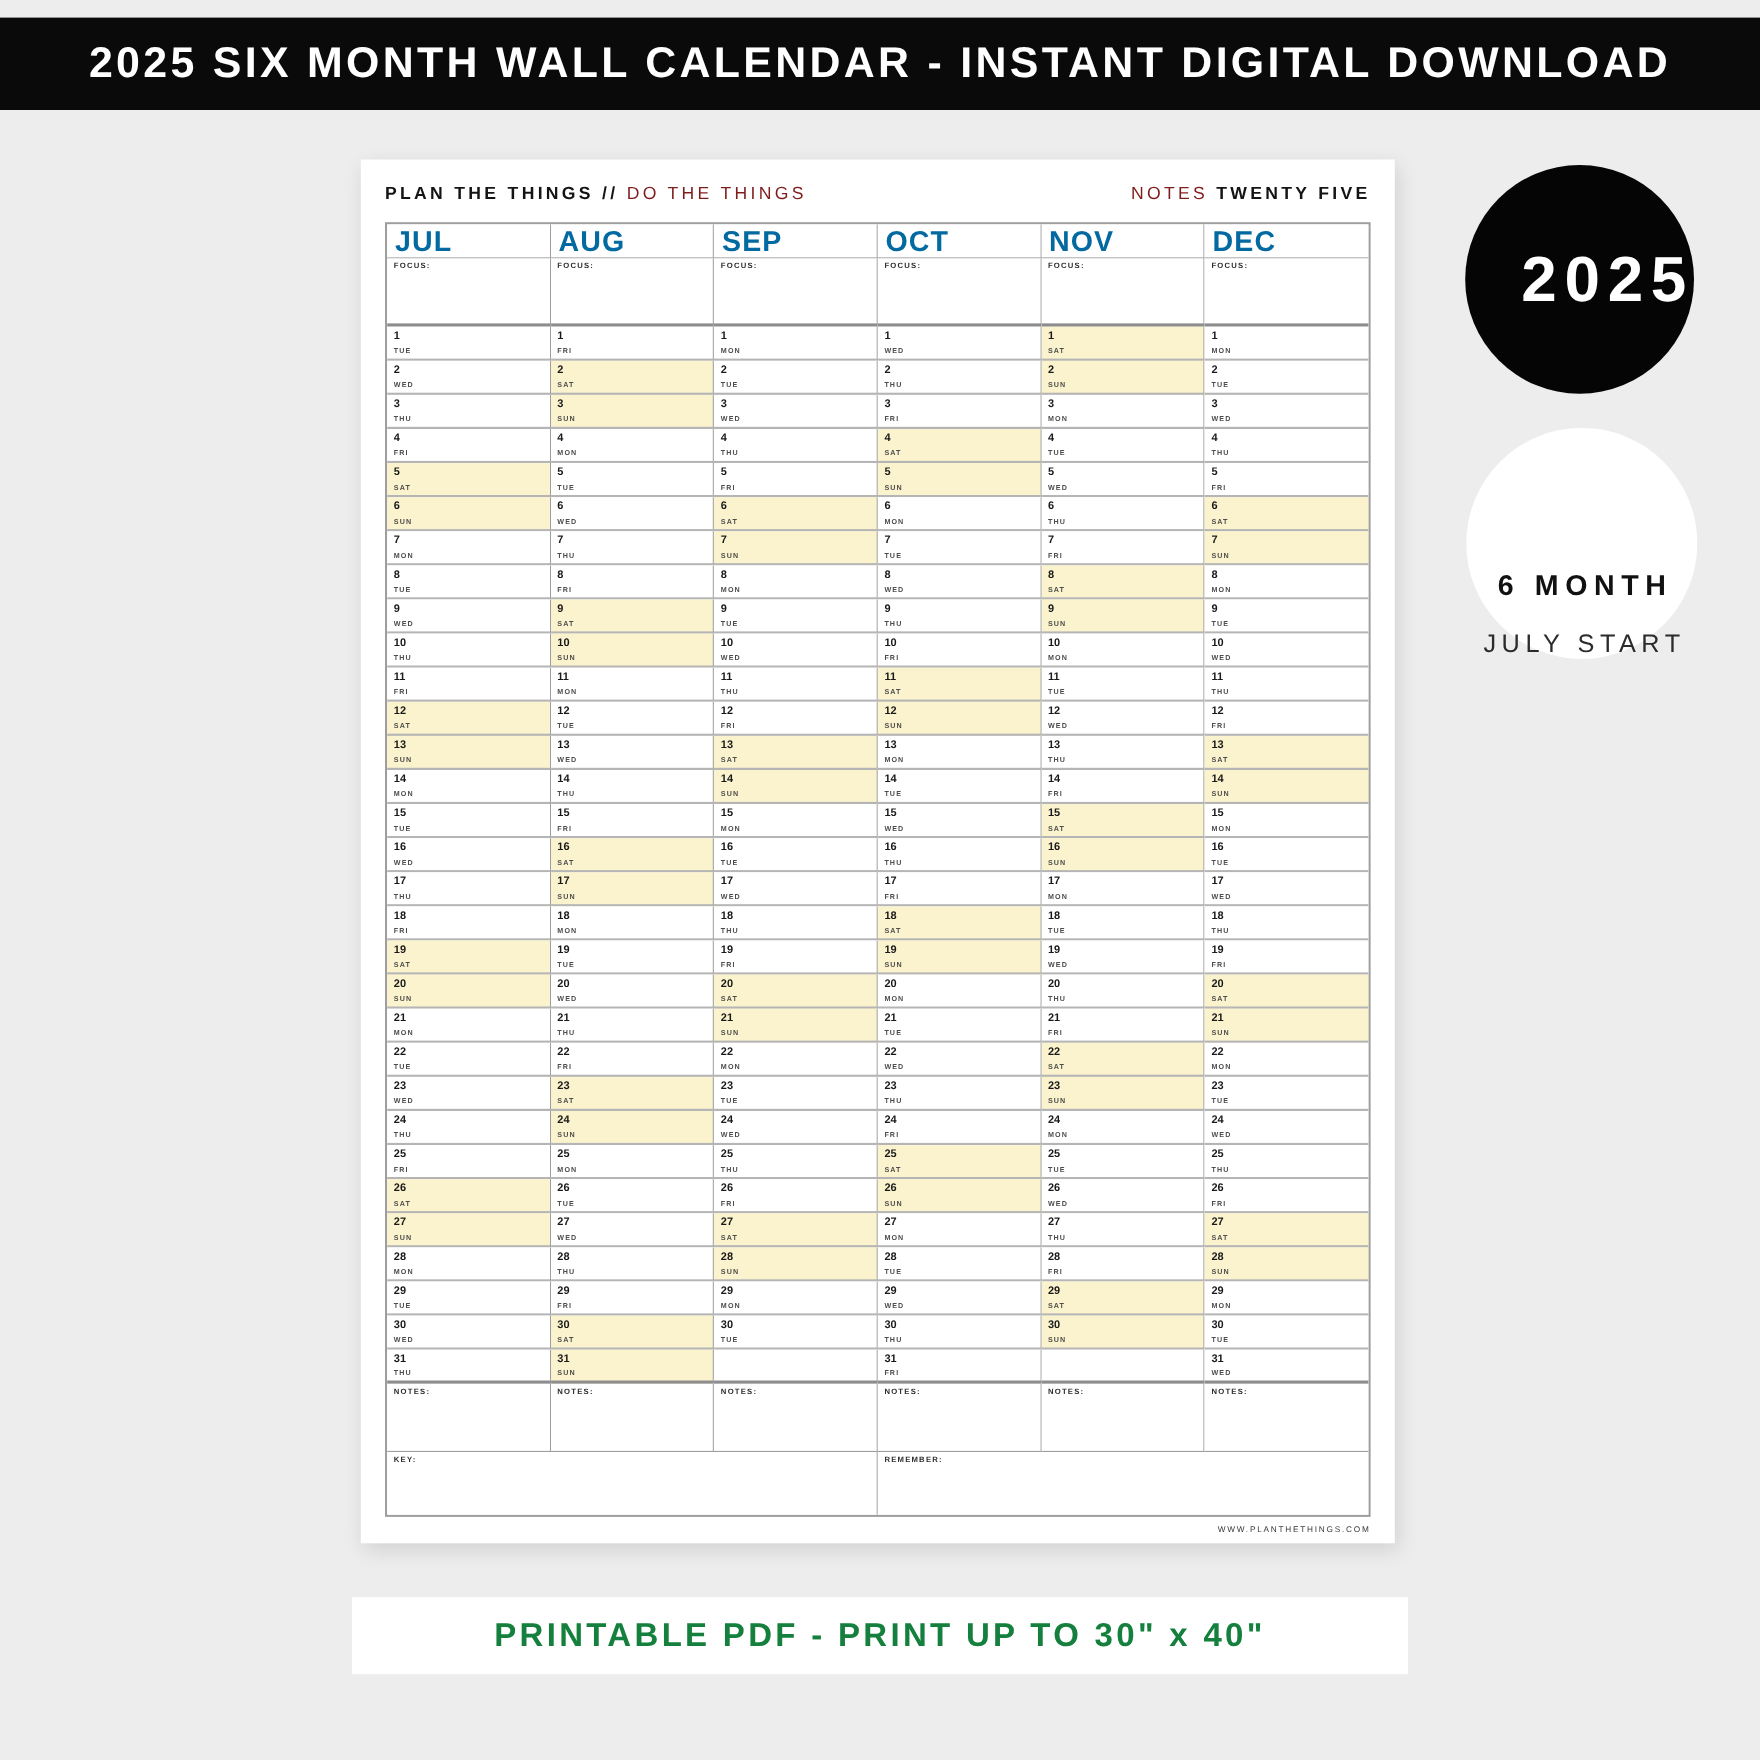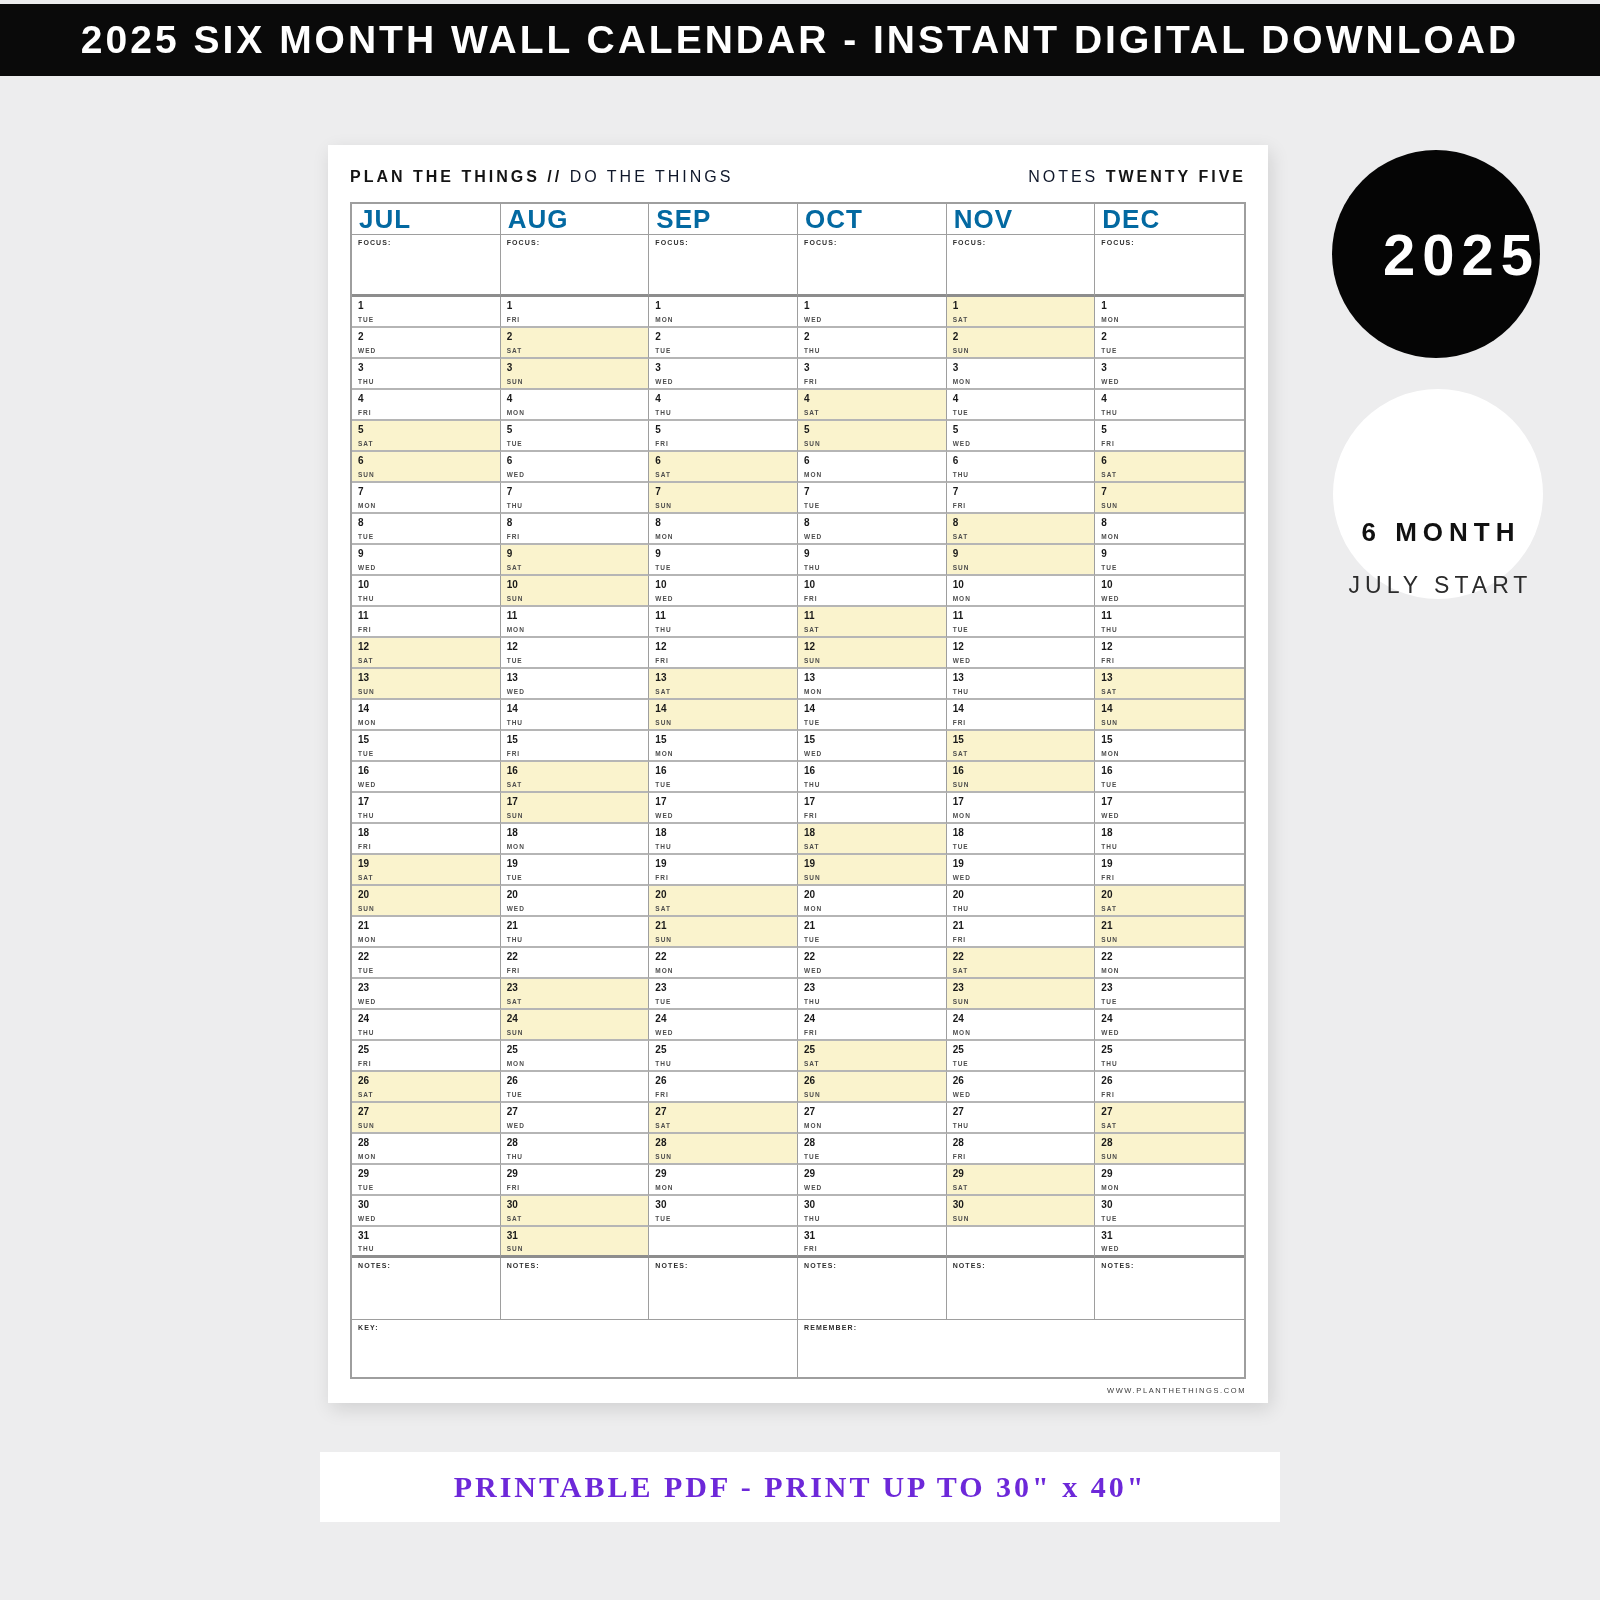--- a/index.html
+++ b/index.html
@@ -1,30 +1,30 @@
 <!DOCTYPE html>
 <html style="--wk: #faf3cd;"><head>
 <meta charset="utf-8">
 <style>
   :root{ --line:#9e9e9e; --row:#b5b5b5; --thick:#8d8d8d; --wk:#faf3cd; }
   *{box-sizing:border-box;margin:0;padding:0;}
   html,body{width:1600px;height:1600px;}
   body{background:#ededee;font-family:"Liberation Sans",sans-serif;}
   .stage{position:relative;width:1600px;height:1600px;background:#ededee;overflow:hidden;}
 
-  .top-banner{position:absolute;left:0;top:4px;width:1600px;height:72px;background:#0a0a0a;
+  .top-banner{position:absolute;left:0;top:16px;width:1600px;height:84px;background:#0a0a0a;
     display:flex;align-items:center;justify-content:center;}
   .top-banner span{color:#ffffff;font-weight:700;font-size:39px;letter-spacing:3px;white-space:nowrap;}
 
   .poster{position:absolute;left:328px;top:145px;width:940px;height:1258px;background:#ffffff;
     box-shadow:3px 6px 18px rgba(0,0,0,.12);}
   .poster-header{margin:0 22px;height:57px;display:flex;justify-content:space-between;align-items:center;
     padding-top:6px;font-size:16px;letter-spacing:3px;color:#141414;white-space:nowrap;}
   .poster-header .b{font-weight:700;}
-  .poster-header .l{font-weight:400;color:#0f172a;}
+  .poster-header .l{font-weight:400;color:#7f1d1d;}
 
   .calgrid{margin:0 22px;width:896px;border:2px solid var(--line);
     display:grid;grid-template-columns:repeat(6,1fr);
     grid-template-rows:31px 62px repeat(31,31px) 62px 57px;background:#fff;}
   .cell{position:relative;border-right:1px solid var(--line);background:#fff;}
   .lc{border-right:none;}
   .m-head{border-bottom:1px solid var(--line);display:flex;align-items:center;padding-left:7px;
     font-size:26px;font-weight:700;letter-spacing:1px;color:#0369a1;}
   .m-focus{border-bottom:3px solid var(--thick);}
   .lbl{position:absolute;top:4px;left:6px;font-size:7px;font-weight:700;letter-spacing:1.1px;color:#2e2e2e;}
@@ -40,21 +40,21 @@
 
   .badge{position:absolute;border-radius:50%;display:flex;align-items:center;justify-content:flex-end;}
   .badge-year{left:1332px;top:150px;width:208px;height:208px;background:#050505;}
   .badge-year span{color:#ffffff;font-size:58px;font-weight:700;letter-spacing:7px;padding-left:7px;}
   .badge-info{left:1333px;top:389px;width:210px;height:210px;background:#ffffff;flex-direction:column;gap:24px;}
   .bi1{font-size:26px;font-weight:700;letter-spacing:6px;color:#111111;padding-left:6px;}
   .bi2{font-size:23px;font-weight:300;letter-spacing:5px;color:#2b2b2b;padding-left:5px;}
 
   .bottom-banner{position:absolute;left:320px;top:1452px;width:960px;height:70px;background:#ffffff;
     display:flex;align-items:center;justify-content:center;}
-  .bottom-banner span{font-size:30px;font-weight:700;letter-spacing:3px;color:#6d28d9;white-space:nowrap;font-family:Liberation Serif, serif;}
+  .bottom-banner span{font-size:30px;font-weight:700;letter-spacing:3px;color:#15803d;white-space:nowrap;}
 
   .footer-bar{position:absolute;left:0;top:1563px;width:1600px;height:37px;background:#050505;
     display:flex;align-items:center;justify-content:center;}
   .footer-bar span{color:#ffffff;font-size:13px;font-weight:700;letter-spacing:3.5px;}
 </style>
 </head>
 <body>
 
 <div class="stage">
 

